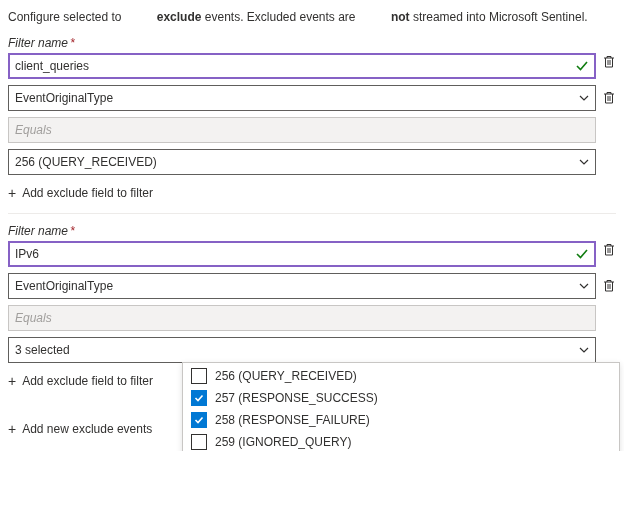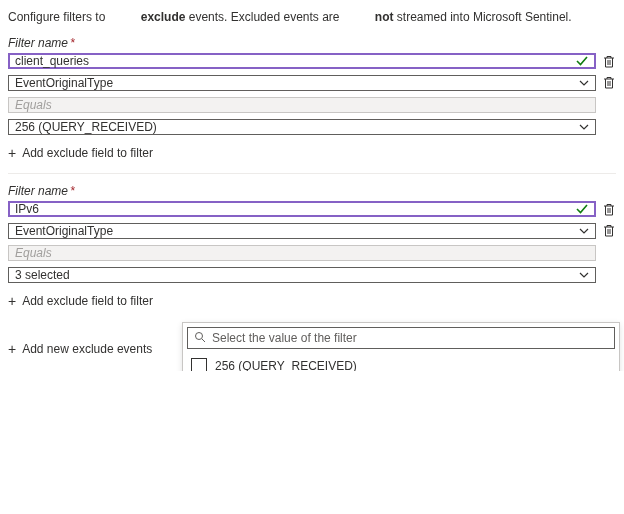--- a/index.html
+++ b/index.html
@@ -13,21 +13,21 @@
   }
   .intro { font-size: 12px; color: #323130; margin-bottom: 12px; }
   .intro b { font-weight: 600; margin-left: 32px; }
   .filter-block { margin-bottom: 10px; border-bottom: 1px solid #edebe9; padding-bottom: 8px; }
   .label-row { display: flex; align-items: center; justify-content: space-between; margin-bottom: 3px; }
   .field-label { font-size: 12px; color: #323130; font-style: italic; }
   .req { color: #a4262c; margin-left: 2px; }
   .row { display: flex; align-items: center; gap: 6px; margin-bottom: 6px; }
   .input-box {
     flex: 1;
-    height: 16px;
+    height: 26px;
     border: 1px solid #605e5c;
     padding: 0 6px;
     font-size: 12px;
     display: flex;
     align-items: center;
     background: #fff;
     position: relative;
   }
   .input-box.focused { border-color: #8661c5; box-shadow: 0 0 0 1px #8661c5 inset; }
   .input-box.disabled { background: #f3f2f1; color: #a19f9d; border-color: #c8c6c4; font-style: italic; }
@@ -107,21 +107,21 @@
       <path d="M2 4 H12 M5 4 V2.5 H9 V4 M3.5 4 V13 H10.5 V4 M6 6 V11 M8 6 V11" stroke="#323130" stroke-width="1" fill="none"></path>
     </g>
     <g id="i-search">
         <circle cx="5" cy="5" r="3.5" stroke="#605e5c" fill="none"></circle>
         <path d="M8 8 L11 11" stroke="#605e5c"></path>
       </g>
   </defs>
 </svg>
 
 <div class="intro">
-  <span>Configure filters to </span><b>exclude</b><span> events. Excluded events are </span><b>not</b><span> streamed into Microsoft Sentinel.</span>
+  <span>Configure selected to </span><b>exclude</b><span> events. Excluded events are </span><b>not</b><span> streamed into Microsoft Sentinel.</span>
 </div>
 
 
 <div class="filter-block">
   <div class="filter-name-row">
     <div class="filter-name-col">
       <div class="label-row">
         <div class="field-label">
           <span>Filter name</span><span class="req">*</span>
         </div>
@@ -235,37 +235,32 @@
     <span class="del-spacer"></span>
   </div>
 
   <div class="add-link">
     <span class="plus">+</span>
     <span>Add exclude field to filter</span>
   </div>
 
   
   <div class="dropdown">
-    <div class="dd-search">
-      <span><svg viewBox="0 0 12 12">
-            <use href="#i-search"></use>
-          </svg></span>
-      <span>Select the value of the filter</span>
-    </div>
     <div class="dd-list" id="dd-list">
         <div class="dd-item">
           <span class="cb"></span>
           <span>256 (QUERY_RECEIVED)</span>
         </div>
         <div class="dd-item">
           <span class="cb checked">
             <svg viewBox="0 0 10 10">
               <use href="#i-check-w"></use>
             </svg>
           </span>
+          <span>257 (RESPONSE_SUCCESS)</span>
         </div>
         <div class="dd-item">
           <span class="cb checked">
             <svg viewBox="0 0 10 10">
               <use href="#i-check-w"></use>
             </svg>
           </span>
           <span>258 (RESPONSE_FAILURE)</span>
         </div>
         <div class="dd-item">

